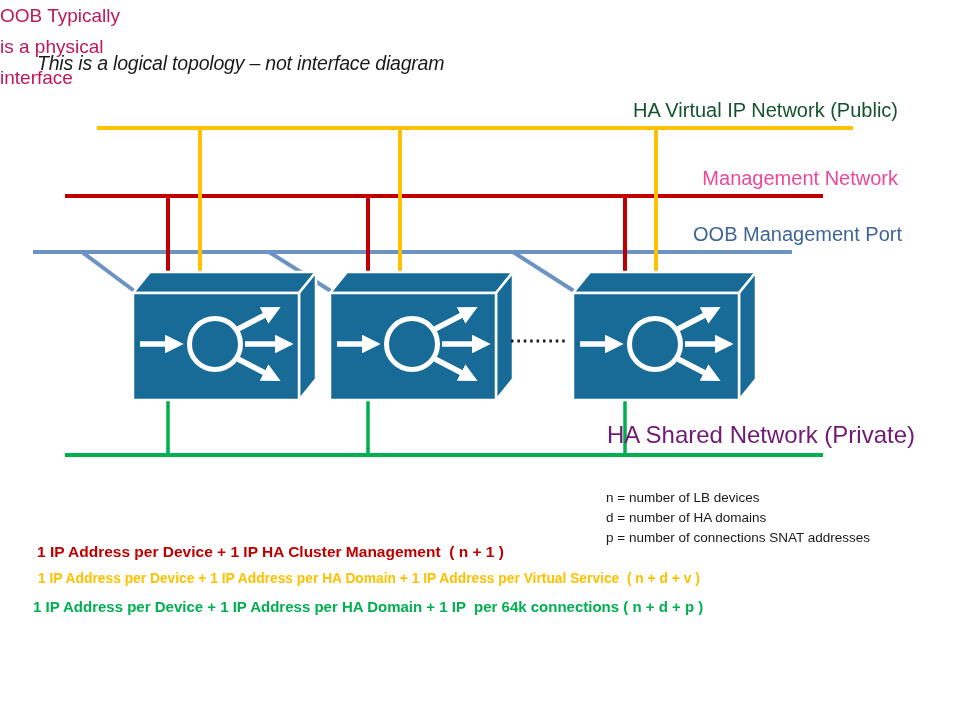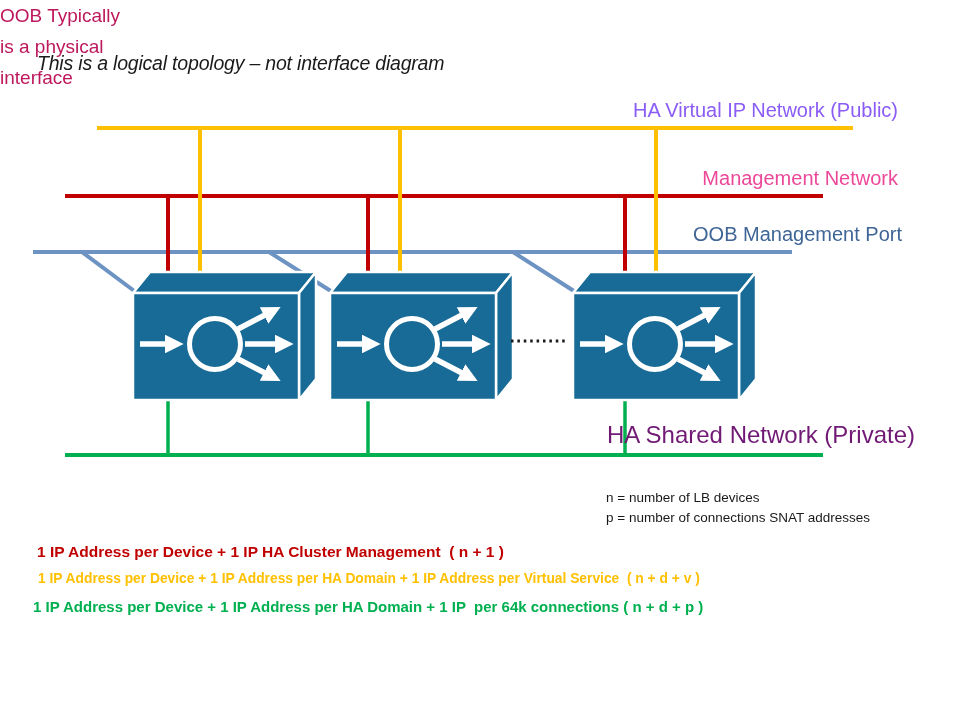--- a/index.html
+++ b/index.html
@@ -16,21 +16,21 @@
   .ln-green  { stroke:#00B050; stroke-width:4; fill:none; }
   .ln-green-v{ stroke:#00B050; stroke-width:3.5; fill:none; }
   .ln-dots   { stroke:#1a1a1a; stroke-width:3; fill:none; stroke-dasharray:2.5,3.9; }
 
   .face { fill:#176B96; stroke:#ffffff; stroke-width:2.5; }
   .arrow { stroke:#ffffff; stroke-width:5.5; fill:none; }
   .icon-ring { stroke:#ffffff; stroke-width:5; fill:none; }
 
   .lbl { position:absolute; white-space:nowrap; line-height:1.15; }
   .title        { left:37px;  top:52px;  font-size:19.5px; color:#1a1a1a; letter-spacing:-0.2px;font-style:italic; }
-  .lbl-virtual  { right:62px; top:99px;  font-size:20px; color:#8b5cf6; }
+  .lbl-virtual  { right:62px; top:99px;  font-size:20px; color:#14532d; }
   .lbl-mgmt     { right:62px; top:167px; font-size:20px; color:#ec4899; }
   .lbl-oob      { right:58px; top:223px; font-size:20px; color:#3F6596; }
   .lbl-shared   { right:45px; top:421px; font-size:24px; color:#701a75; }
   .oob-note     { left:775px; top:287px; font-size:19px; color:#be185d;
                   white-space:pre-line; line-height:31px; }
   .legend       { position:absolute; left:606px; top:488px; font-size:13.5px;
                   font-weight:normal; color:#1a1a1a; line-height:20px; }
   .formula      { position:absolute; font-weight:bold; white-space:pre; }
   .f-red        { left:37px; top:543px; font-size:15.5px; color:#C00000;text-align:center; }
   .f-yellow     { left:38px; top:571px; font-size:13.8px; color:#FFC000; }
@@ -92,20 +92,21 @@
   <div class="lbl lbl-mgmt">Management Network</div>
   <div class="lbl lbl-oob">OOB Management Port</div>
   <div class="lbl lbl-shared">HA Shared Network (Private)</div>
 
   <div class="oob-note">OOB Typically
 is a physical
 interface</div>
 
   <div class="legend">
     <div>n = number of LB devices</div>
+    <div>d = number of HA domains</div>
     <div>p = number of connections SNAT addresses</div>
   </div>
 
   <div class="formula f-red">1 IP Address per Device + 1 IP HA Cluster Management  ( n + 1 )</div>
   <div class="formula f-yellow">1 IP Address per Device + 1 IP Address per HA Domain + 1 IP Address per Virtual Service  ( n + d + v )</div>
   <div class="formula f-green">1 IP Address per Device + 1 IP Address per HA Domain + 1 IP  per 64k connections ( n + d + p )</div>
 
 </div>
 
 </body></html>

